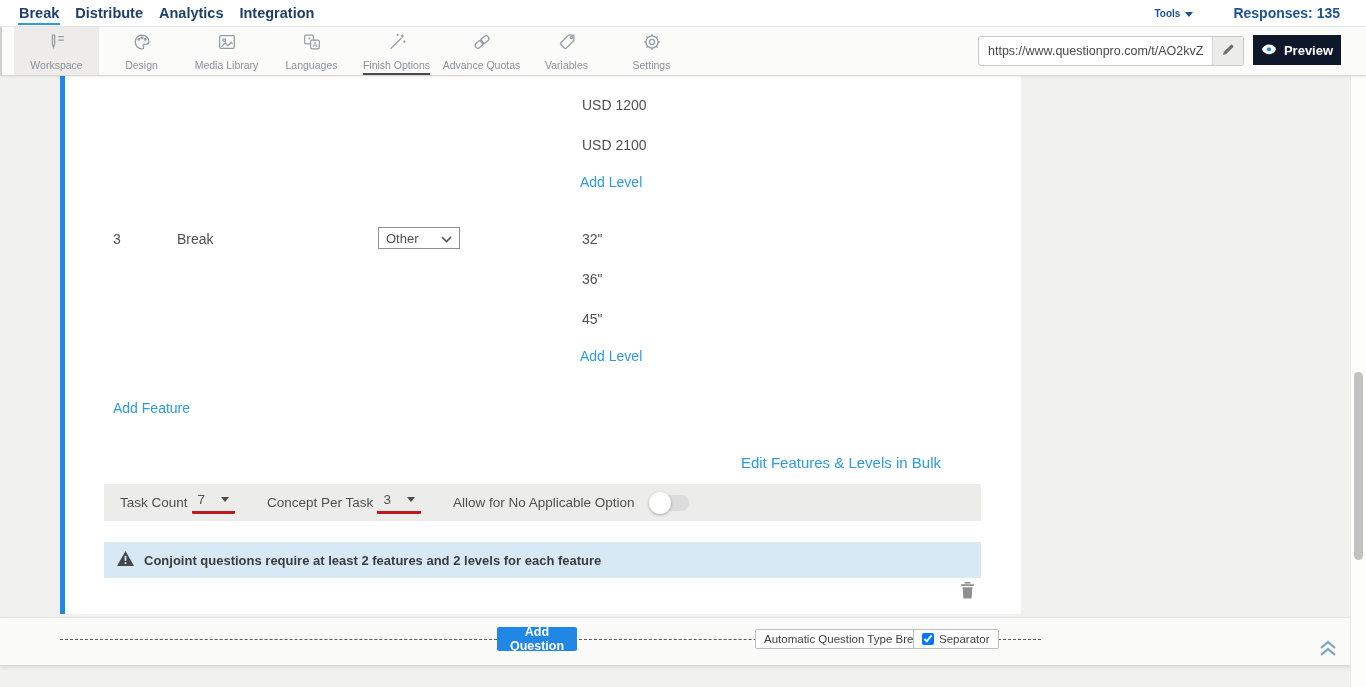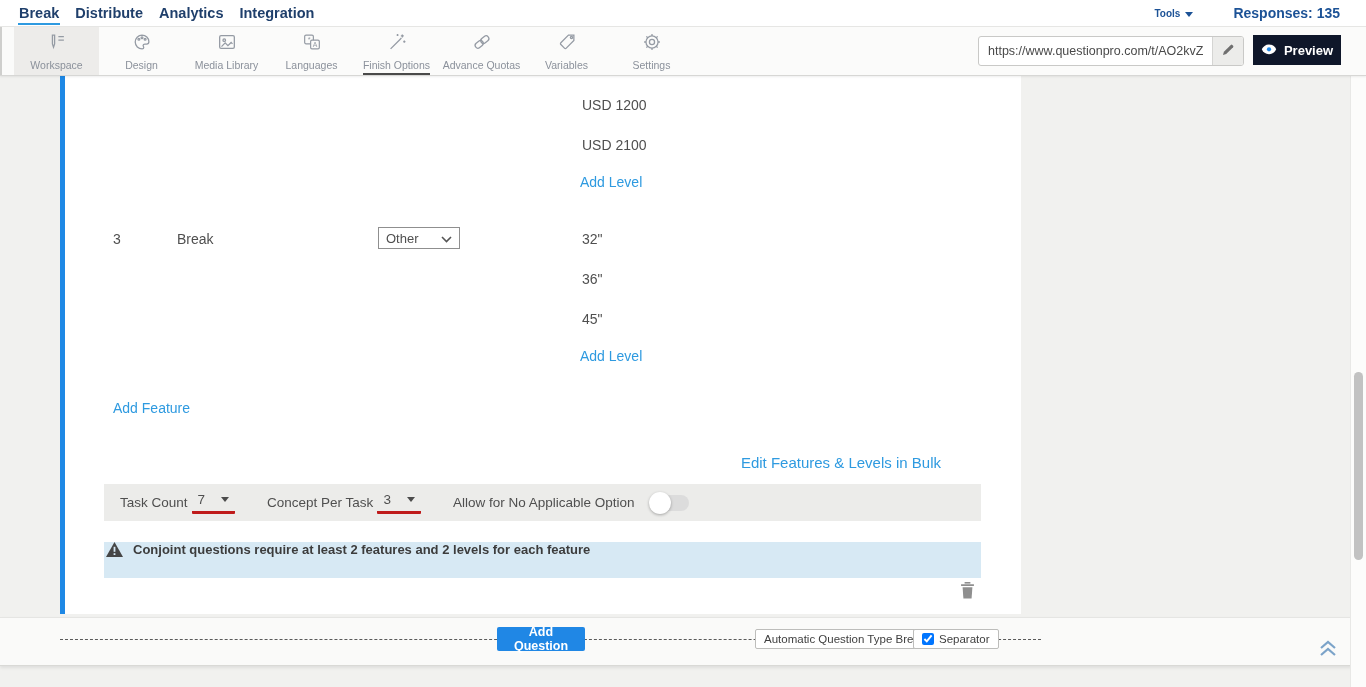--- a/index.html
+++ b/index.html
@@ -60,29 +60,29 @@
       padding:1px 6px 4px 6px;margin-left:4px;cursor:pointer;border-radius:1px;}
   .dd-value{font-size:13.5px;color:#4f4f4f;}
   .dd-arrow{width:0;height:0;border-left:4px solid transparent;border-right:4px solid transparent;
             border-top:5px solid #4c4c4c;}
   .cfg-gap{margin-left:32px;}
   .toggle{position:relative;width:38px;height:16px;background:#dcdcdc;border-radius:8px;margin-left:16px;cursor:pointer;}
   .toggle-knob{position:absolute;left:-2px;top:-3px;width:22px;height:22px;background:#fff;border-radius:50%;
                box-shadow:0 1px 3px rgba(0,0,0,.3);}
 
   .warning-bar{position:absolute;left:44px;top:467px;width:877px;height:36px;background:#d7e9f4;
-               display:flex;align-items:flex-start;gap:10px;padding-left:2px;box-sizing:border-box;}
+               display:flex;align-items:center;gap:10px;padding-left:13px;box-sizing:border-box;}
   .warning-text{font-size:13px;font-weight:bold;color:#3c3c3c;}
   .trash-btn{position:absolute;left:898px;top:506px;width:18px;height:20px;cursor:pointer;background:none;border:none;padding:0;}
 
   
   .footer-strip{position:absolute;left:0;top:617px;width:1352px;height:47px;background:#fafaf9;
                 border-top:1px solid #e5e5e3;border-bottom:1px solid #d9d9d6;box-shadow:0 2px 3px rgba(0,0,0,.08);}
   .dash-line{position:absolute;left:60px;top:21px;width:981px;height:0;border-top:1px dashed #5a5a5a;}
-  .add-q-btn{position:absolute;left:497px;top:9px;width:88px;height:24px;background:#2087e5;border:none;
+  .add-q-btn{position:absolute;left:497px;top:9px;width:80px;height:24px;background:#2087e5;border:none;
              border-radius:2px;color:#fff;font-size:12.5px;font-weight:bold;display:flex;align-items:center;
              justify-content:center;cursor:pointer;font-family:inherit;}
   .chip{position:absolute;top:11px;height:20px;background:#fff;border:1px solid #bdbdbb;border-radius:2px;
         font-size:11.5px;color:#3f3f3f;display:flex;align-items:center;padding:0 8px;box-sizing:border-box;white-space:nowrap;}
   .chip-break{left:755px;}
   .chip-sep{left:913px;gap:5px;}
   .chip-sep input{width:12px;height:12px;margin:0;cursor:pointer;}
 
   .scroll-top{position:absolute;left:1316px;top:638px;width:24px;height:22px;background:none;border:none;
               padding:0;cursor:pointer;}

